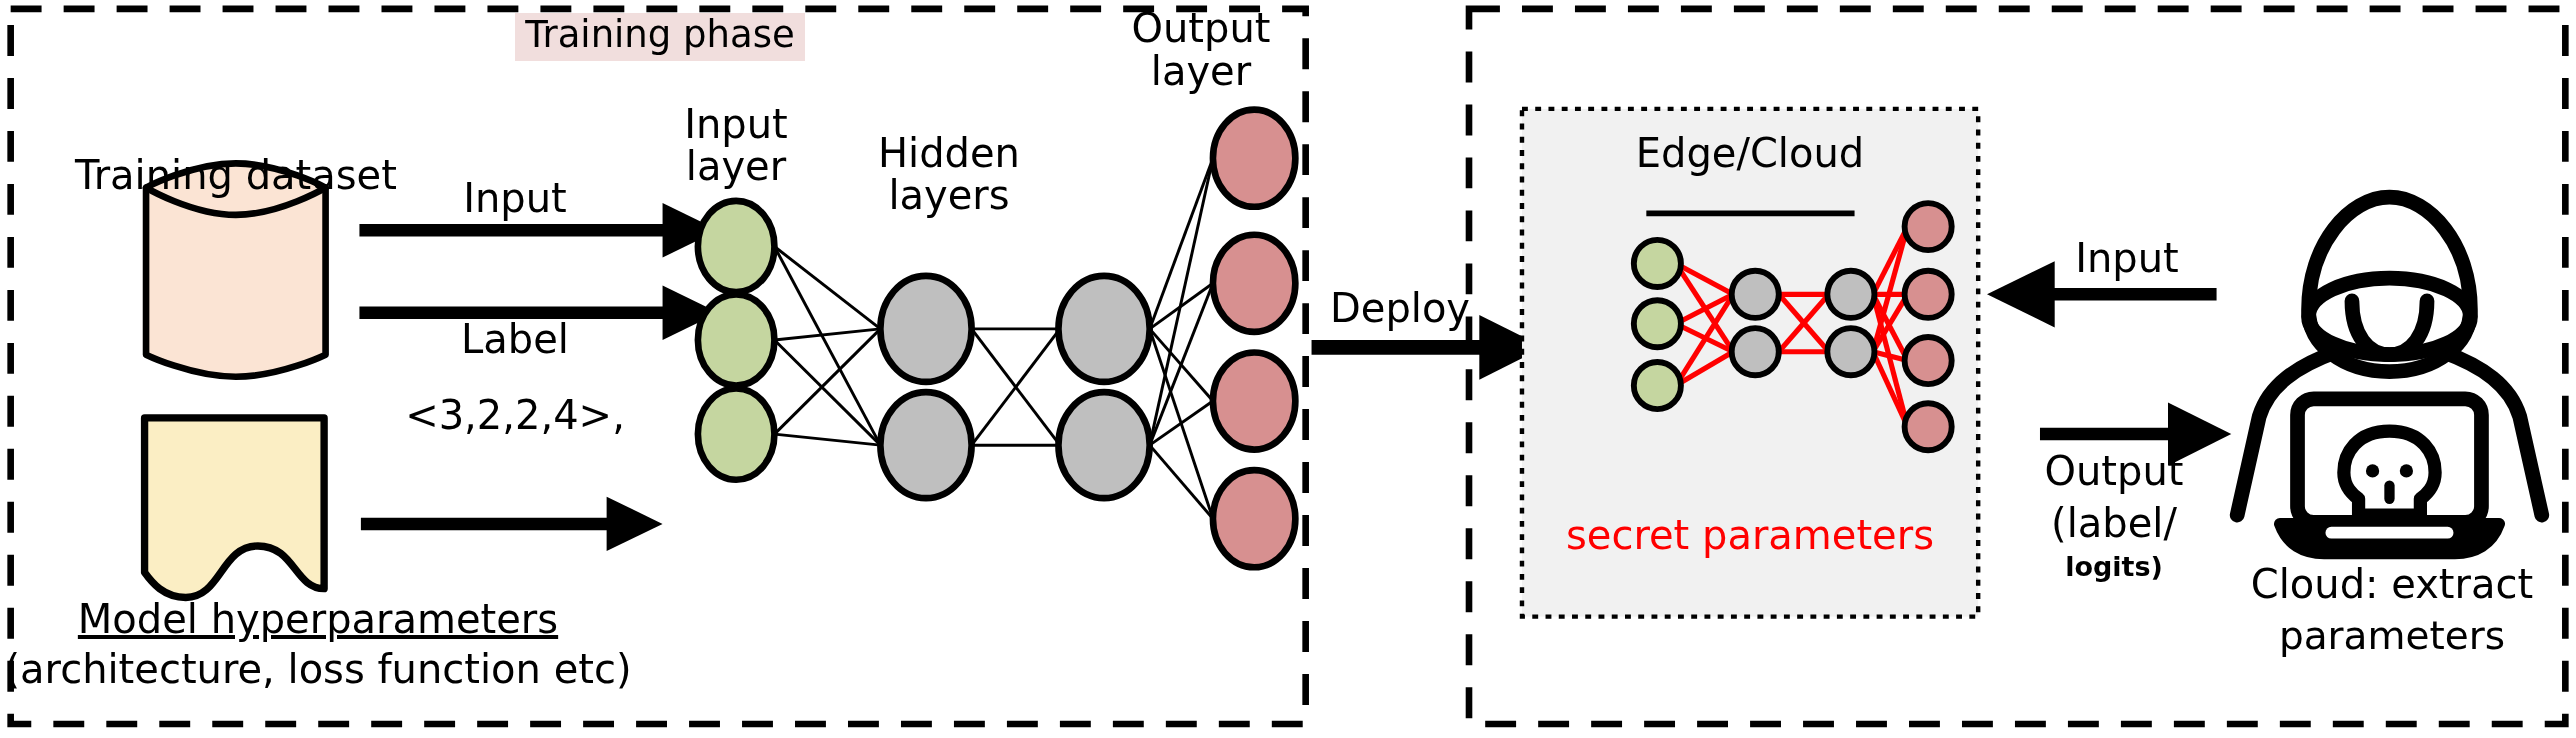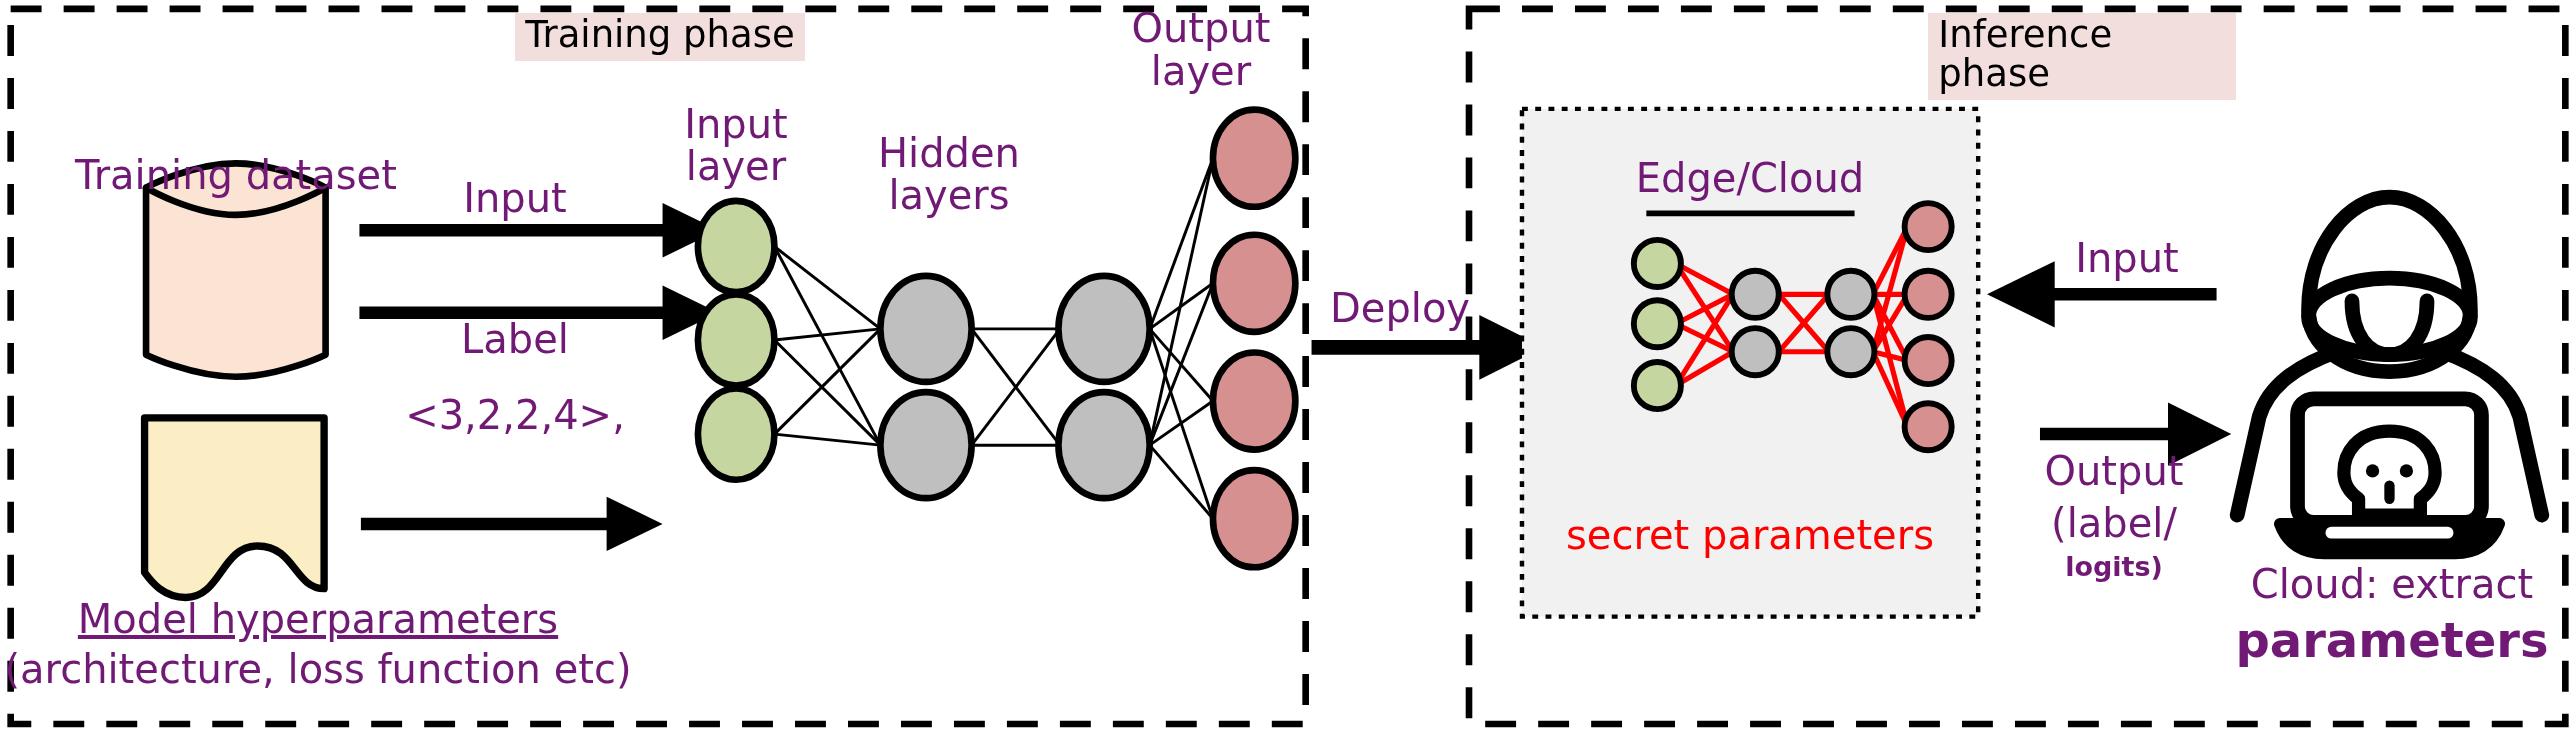--- a/index.html
+++ b/index.html
@@ -1,18 +1,18 @@
 <!DOCTYPE html>
 <html style="font-size:11.8px"><head>
 <meta charset="utf-8">
 <style>
   html,body{margin:0;padding:0;background:#ffffff;}
   body{width:2576px;height:738px;font-family:"DejaVu Sans",sans-serif;overflow:hidden;}
   #stage{position:relative;width:2236px;height:738px;background:#fff;}
-  .txt{position:absolute;color:#701a75;line-height:1.06;white-space:pre;}
+  .txt{position:absolute;color:#000000;line-height:1.06;white-space:pre;}
   .ctr{text-align:center;transform:translateX(-50%);}
   .phase-tag{position:absolute;background:#f1dedd;padding:2.9px 10.3px 5.9px 10.3px;font-size:37px;line-height:1.05;}
   svg{position:absolute;left:0;top:0;overflow:visible;}
 </style>
 </head>
 <body>
 
 <div id="stage">
 
   <svg width="2576" height="738" viewBox="0 0 3500 1003">
@@ -188,48 +188,47 @@
                L3205,700 L3289,700 L3289,678 C3297,672 3309,662 3309,642
                C3309,616 3291,586 3247,586 Z" stroke-width="18"></path>
       <circle cx="3224" cy="640" r="9" fill="#000" stroke="none"></circle>
       <circle cx="3270" cy="640" r="9" fill="#000" stroke="none"></circle>
       <path d="M3247,660 L3247,678" stroke-width="14"></path>
     </g>
 
   </svg>
 
   <div class="phase-tag" style="left:515px;top:13.2px;">Training phase</div>
-  <div class="phase-tag" style="left:1928px;top:13.2px;">Inference phase</div>
 
   <div class="txt ctr" style="left:236px;top:114px;font-size:40px;margin-top:40px;">Training dataset</div>
 
   <div class="txt ctr" style="left:515px;top:177px;font-size:40px;">Input</div>
   <div class="txt ctr" style="left:515px;top:318px;font-size:40px;">Label</div>
 
   <div class="txt ctr" style="left:515px;top:394px;font-size:40px;">&lt;3,2,2,4&gt;,</div>
 
   <div class="txt ctr" style="left:318px;top:598px;font-size:40px;text-decoration:underline;">Model hyperparameters</div>
   <div class="txt ctr" style="left:318px;top:648px;font-size:40px;">(architecture, loss function etc)</div>
 
   <div class="txt ctr" style="left:736px;top:103px;font-size:40px;text-align:center;">Input
 layer</div>
   <div class="txt ctr" style="left:949px;top:132px;font-size:40px;">Hidden
 layers</div>
   <div class="txt ctr" style="left:1201px;top:7.4px;font-size:40px;text-align:center;">Output
 layer</div>
 
   <div class="txt ctr" style="left:1400px;top:287px;font-size:40px;">Deploy</div>
 
-  <div class="txt ctr" style="left:1750px;top:132px;font-size:40px;margin-top:25px;">Edge/Cloud</div>
+  <div class="txt ctr" style="left:1750px;top:132px;font-size:40px;">Edge/Cloud</div>
 
   <div class="txt ctr" style="left:1750px;top:514px;font-size:40px;color:#ff0000;">secret parameters</div>
 
   <div class="txt ctr" style="left:2127px;top:237px;font-size:40px;">Input</div>
 
   <div class="txt ctr" style="left:2114px;top:450px;font-size:40px;">Output</div>
   <div class="txt ctr" style="left:2114px;top:502px;font-size:40px;">(label/</div>
   <div class="txt ctr" style="left:2114px;top:553px;font-size:27px;font-weight:bold;">logits)</div>
 
   <div class="txt ctr" style="left:2392px;top:563px;font-size:40px;">Cloud: extract</div>
-  <div class="txt ctr" style="left:2392px;top:615px;font-size:48px;font-weight:bold;">parameters</div>
+  <div class="txt ctr" style="left:2392px;top:615px;font-size:39px;">parameters</div>
 
 </div>
 
 
 </body></html>

